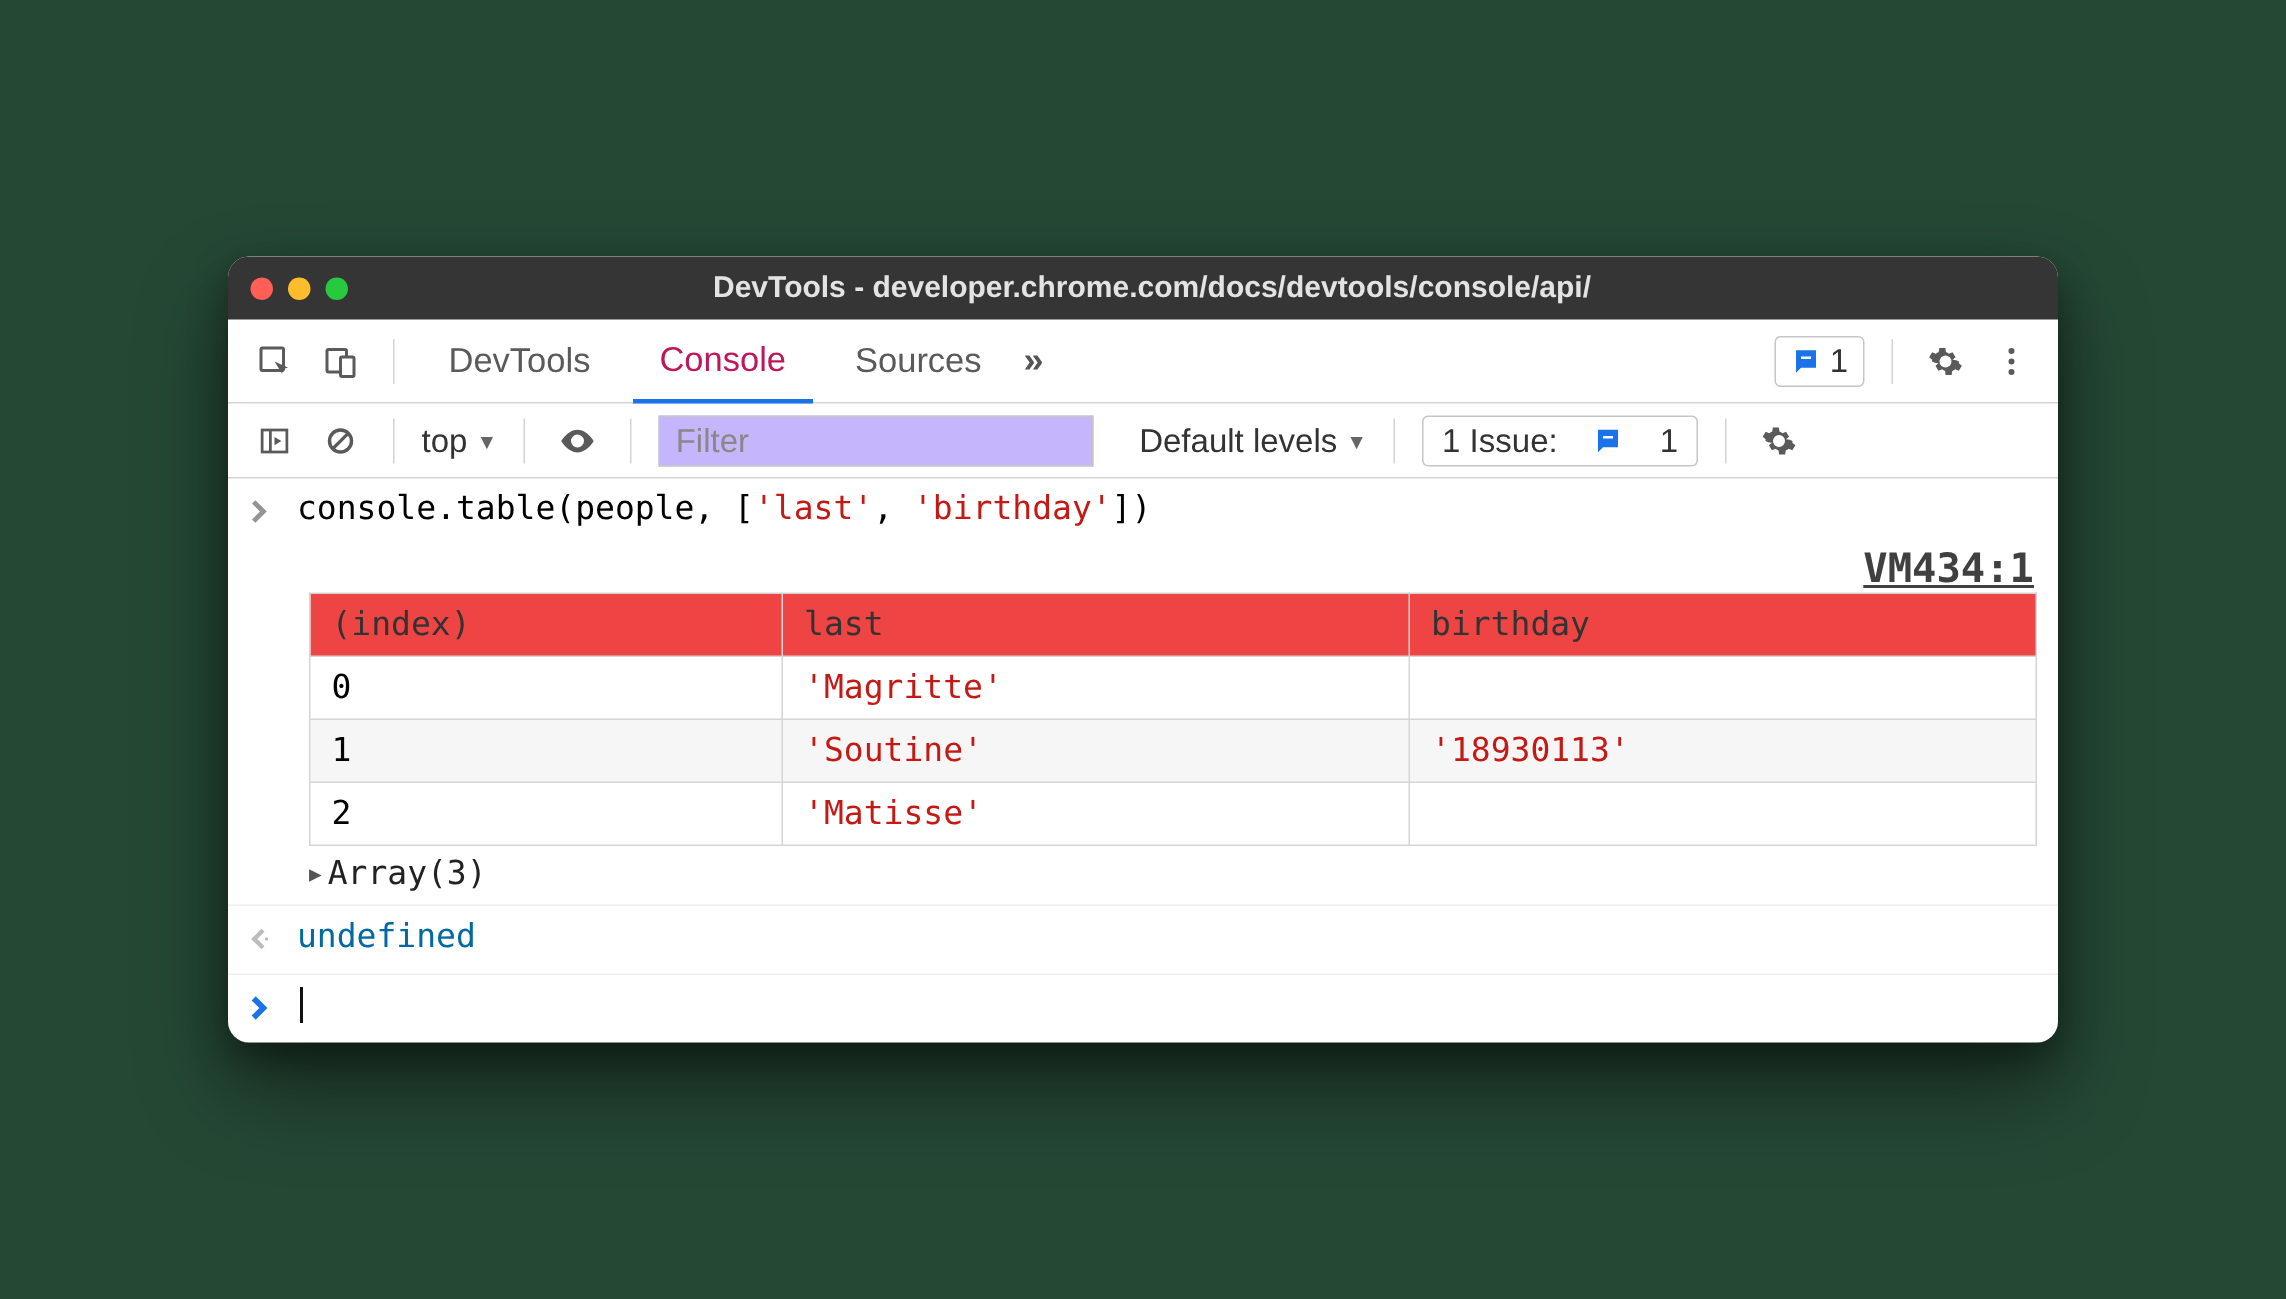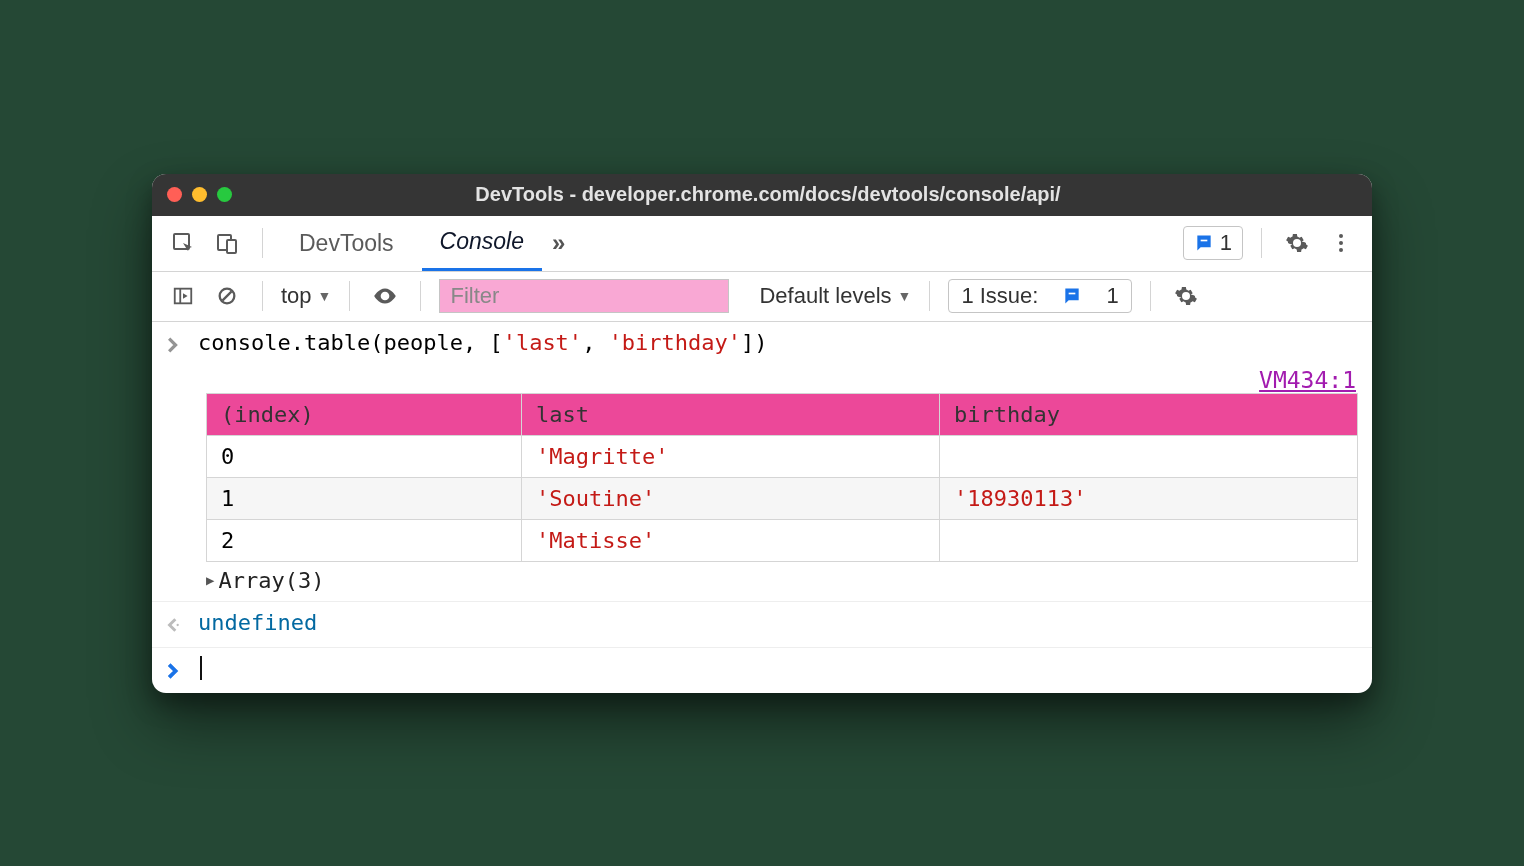--- a/index.html
+++ b/index.html
@@ -28,46 +28,46 @@
     .title{color:#e3e3e3;font-size:20px;font-weight:600;margin:0 auto;
       position:absolute;left:12px;right:0;text-align:center;pointer-events:none;}
     .tabbar{
       height:56px;border-bottom:1px solid #d4d4d4;display:flex;align-items:center;
       padding:0 14px;gap:10px;
     }
     .iconbtn{width:34px;height:34px;display:flex;align-items:center;justify-content:center;
       color:#5a5a5a;}
     .vsep{width:1px;height:30px;background:#d4d4d4;margin:0 8px;}
     .tab{font-size:23px;color:#5a5a5a;padding:0 18px;height:56px;display:flex;align-items:center;cursor:pointer;}
-    .tab.active{color:#0f172a;border-bottom:3px solid #1a73e8;font-weight:500;font-style:italic;}
+    .tab.active{color:#be185d;border-bottom:3px solid #1a73e8;font-weight:500;}
     .right-cluster{margin-left:auto;display:flex;align-items:center;gap:10px;}
     .badge-blue{border:1px solid #c5c5c5;border-radius:4px;padding:3px 10px;
       display:flex;align-items:center;gap:6px;font-size:22px;color:#333;}
     .badge-blue svg{color:#1a73e8;}
     .toolbar{
       height:50px;border-bottom:1px solid #d4d4d4;display:flex;align-items:center;
       padding:0 14px;gap:10px;font-size:22px;color:#333;
     }
     .ctx{display:flex;align-items:center;gap:6px;}
     .filter-input{border:1px solid #c5c5c5;height:34px;width:290px;padding:0 10px;
-      font-size:22px;color:#333;background:#f9a8d4;}
+      font-size:22px;color:#333;background:#c4b5fd;}
     .filter-input::placeholder{color:#888;}
     .pill{border:1px solid #c5c5c5;border-radius:4px;padding:3px 12px;
       display:flex;align-items:center;gap:24px;font-size:22px;}
     .console-area{font-family:Menlo,Consolas,monospace;font-size:22px;border-radius:18px;}
     .row{display:flex;align-items:flex-start;padding:8px 14px;border-bottom:1px solid #eee;}
     .prompt-icon{width:20px;color:#949494;margin-right:12px;flex-shrink:0;margin-top:4px;}
     .prompt-icon.blue{color:#1a73e8;}
     .code{white-space:pre;}
     .t-str{color:#c41a16;}
-    .src-link{margin-left:auto;color:#a21caf;text-decoration:underline;font-size:23px;}
+    .src-link{margin-left:auto;color:#404040;text-decoration:underline;font-size:27px;font-weight:bold;}
     .table-wrap{padding:6px 14px 8px 54px;border-bottom:1px solid #eee;}
     table{border-collapse:collapse;width:100%;}
     th,td{border:1px solid #d5d5d5;padding:8px 14px;text-align:left;font-weight:400;}
-    th{background:#ec4899;color:#333;}
+    th{background:#ef4444;color:#333;}
     tr.odd td{background:#f6f6f6;}
     .expand{display:flex;align-items:center;gap:4px;color:#222;margin-top:6px;}
     .expand .tri{font-size:14px;color:#555;}
     .undef{color:#0369a1;}
     .caret{width:1.5px;height:24px;background:#111;margin-left:2px;}
     .gear,.more,.eye,.clear,.panel{color:#5a5a5a;}
     .arrow-down{font-size:14px;color:#666;}
     .chev{font-size:24px;color:#555;font-weight:700;}
   </style>
 </head>
@@ -93,20 +93,21 @@
     </div>
     <div class="iconbtn">
       <svg width="24" height="24" viewBox="0 0 24 24" fill="none" stroke="currentColor" stroke-width="2">
         <rect x="3" y="4" width="13" height="15" rx="1"></rect>
           <rect x="12" y="9" width="9" height="13" rx="1" fill="#fff"></rect>
       </svg>
     </div>
     <div class="vsep"></div>
     <div class="tab">DevTools</div>
     <div class="tab active">Console</div>
+    <div class="tab">Sources</div>
     <div class="chev">»</div>
 
     <div class="right-cluster">
       <div class="badge-blue">
         <svg width="20" height="20" viewBox="0 0 24 24" fill="currentColor">
             <path d="M4 3h16v14H8l-4 4Z"></path>
             <rect x="8" y="8" width="8" height="2" fill="#fff"></rect>
           </svg>
         <span>1</span>
       </div>

